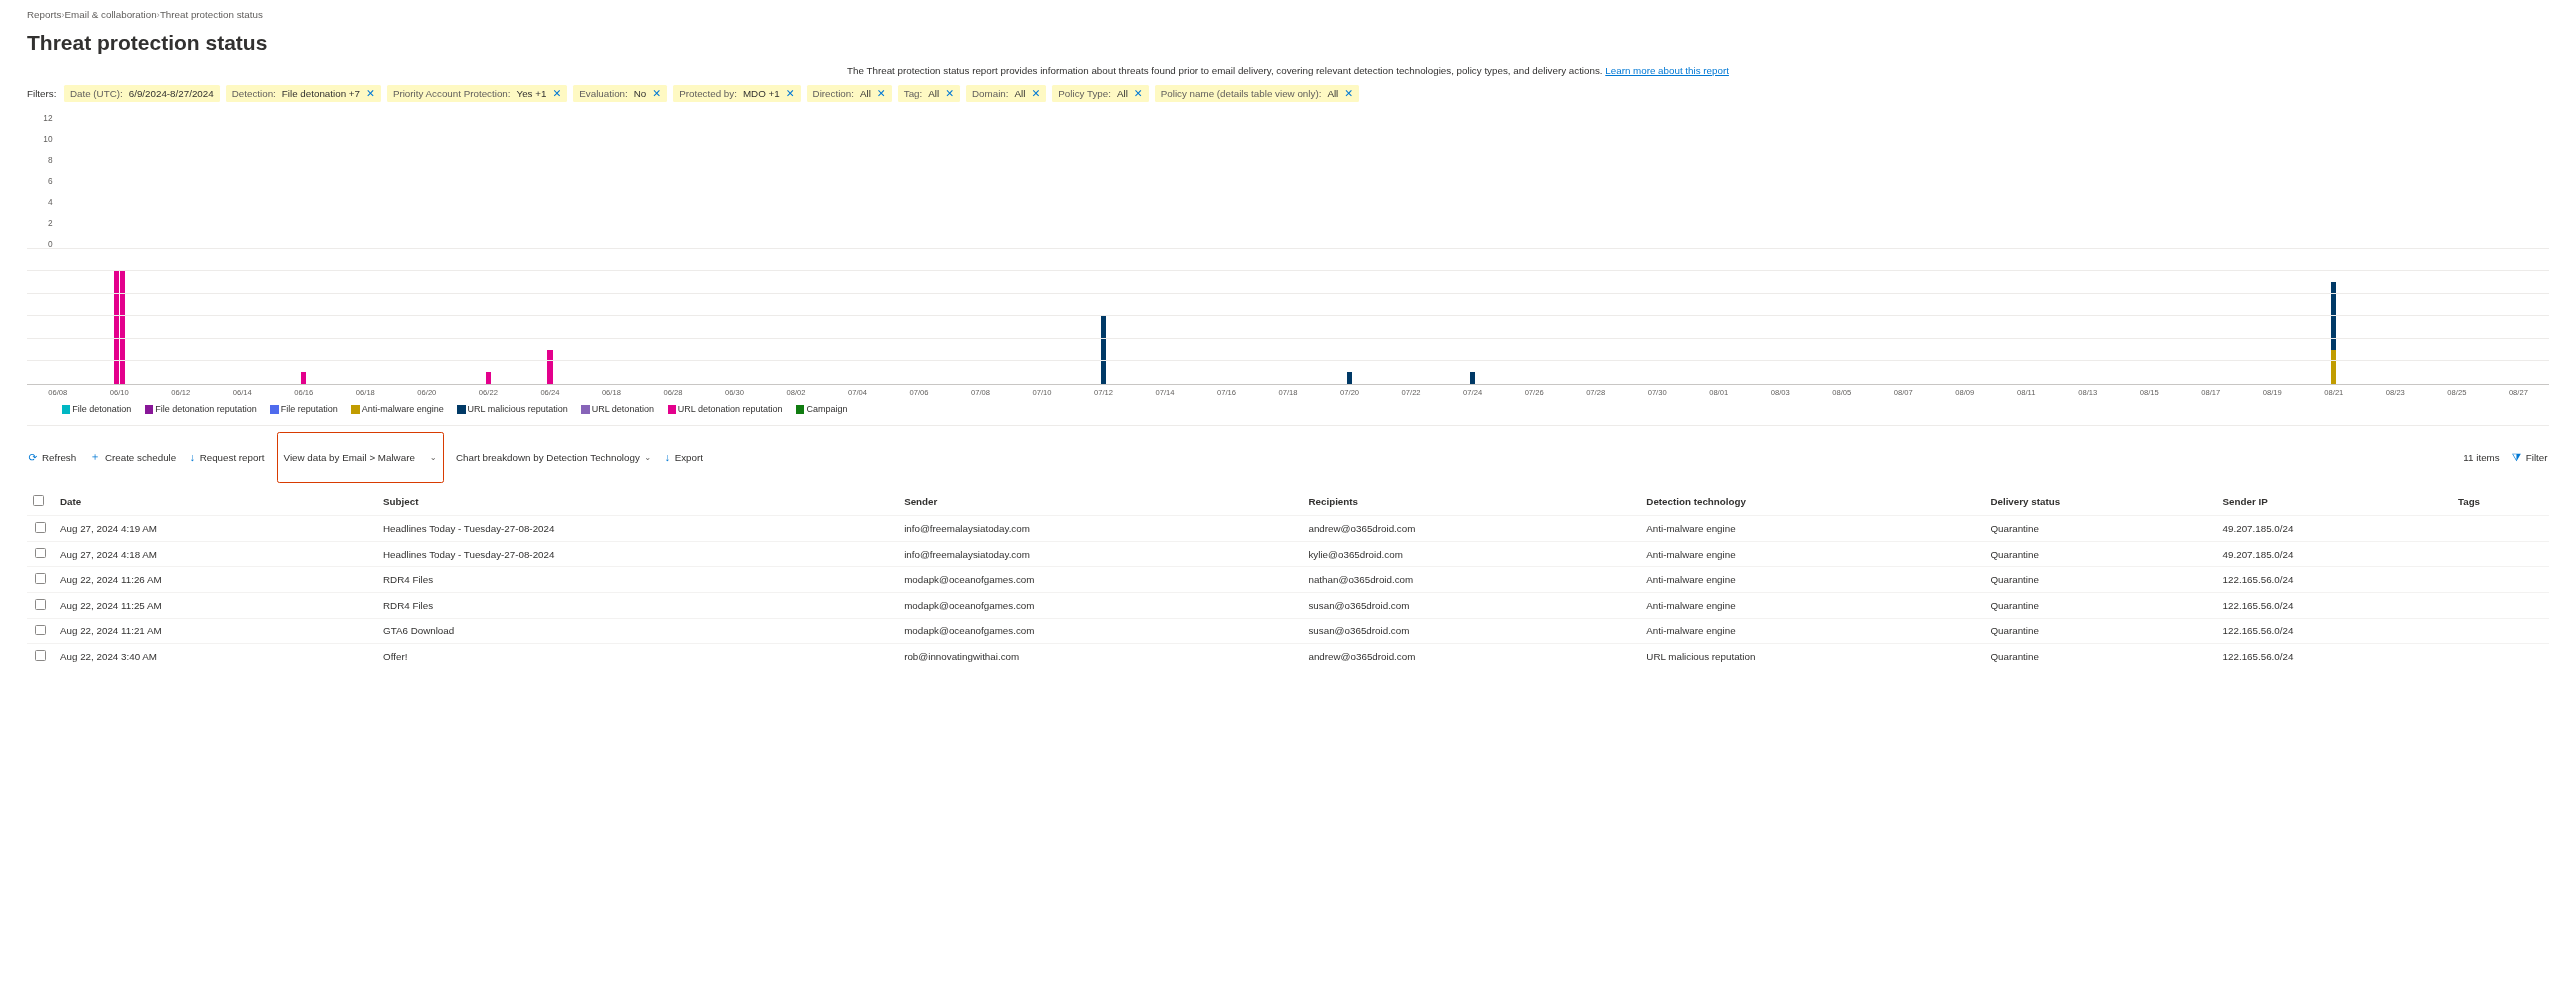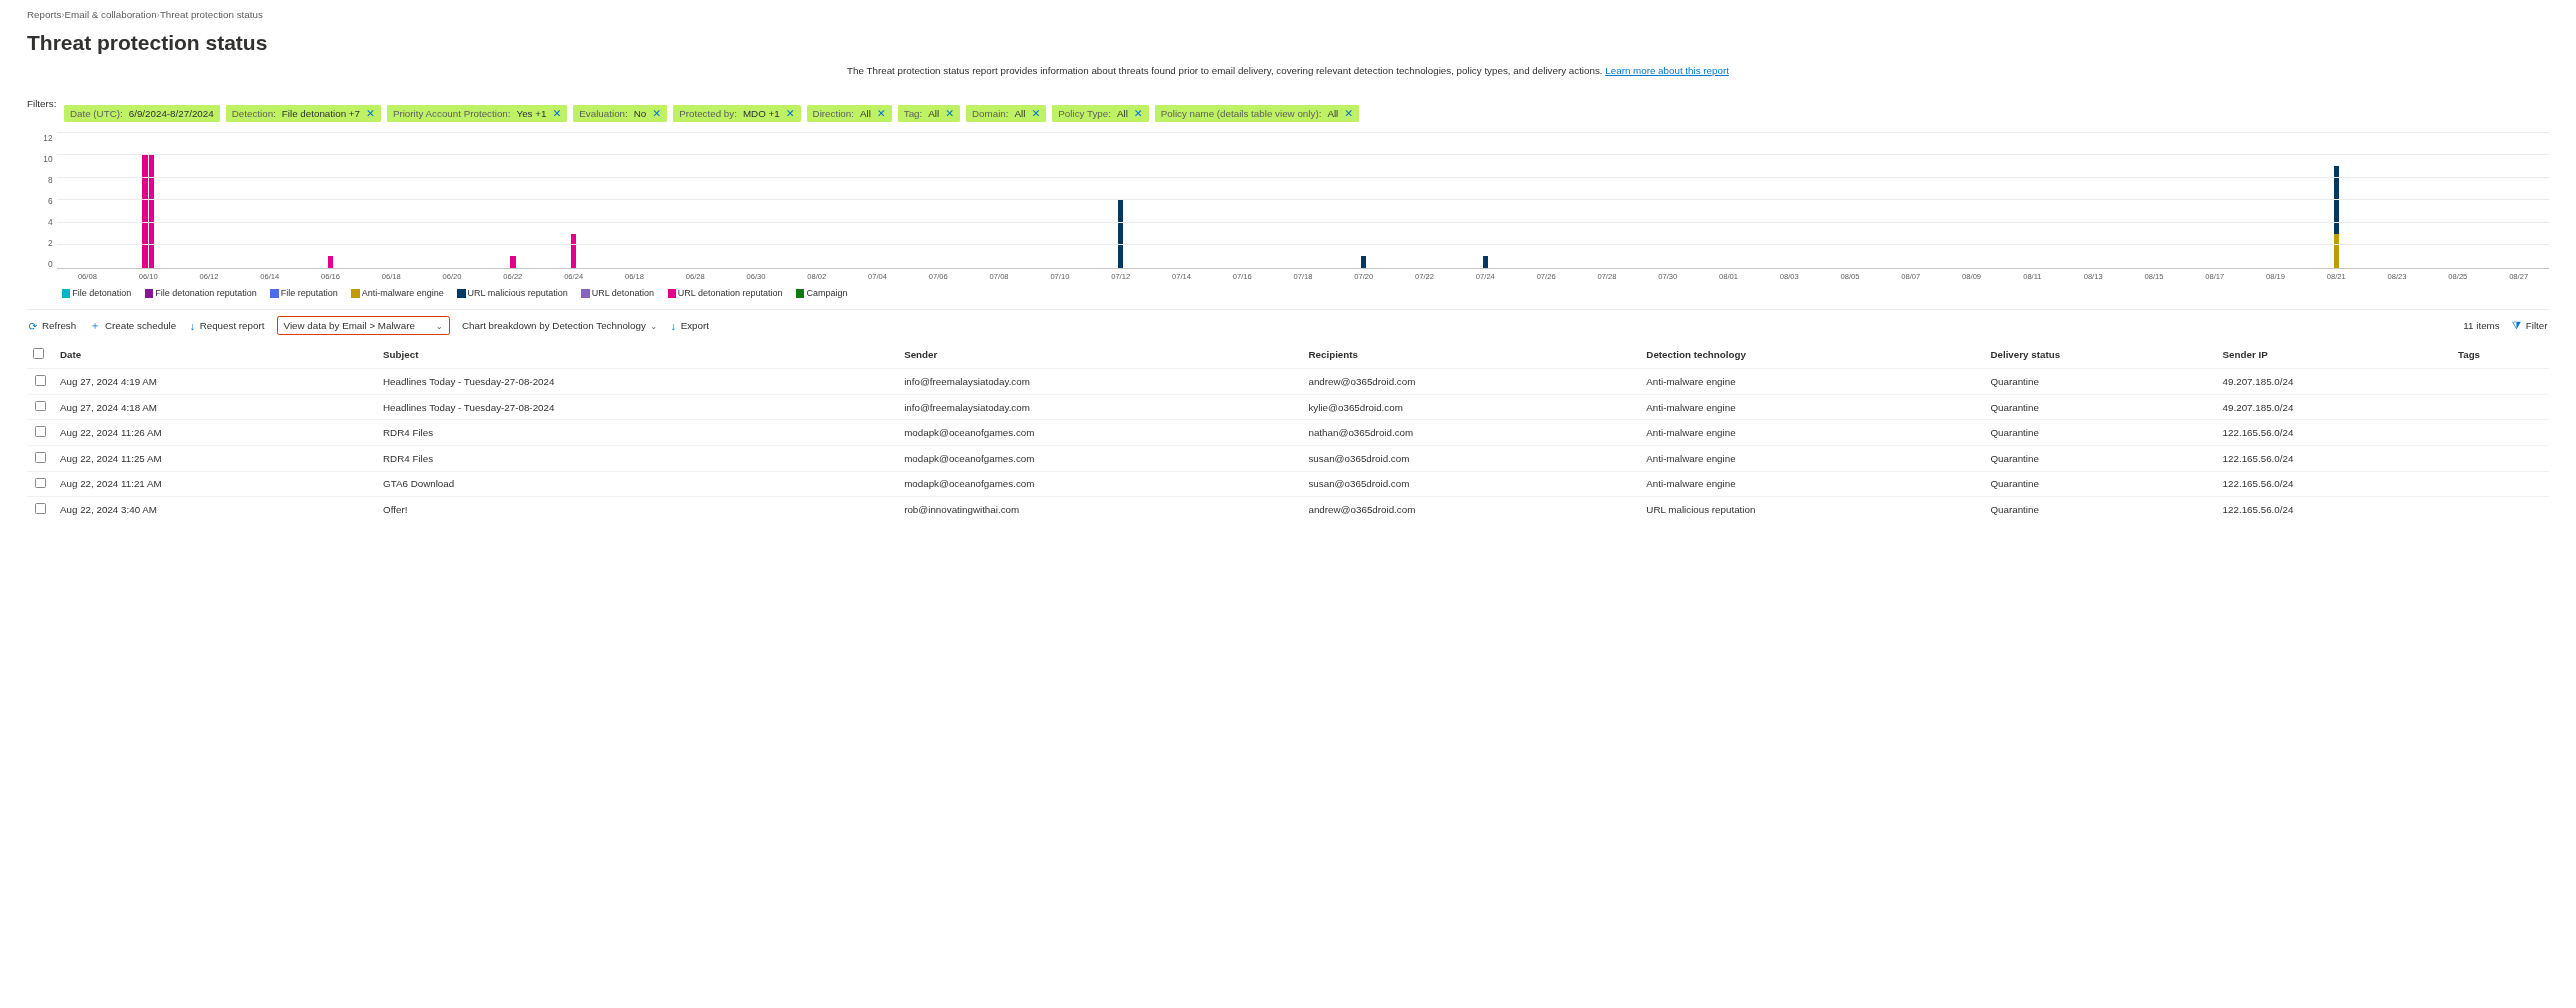--- a/index.html
+++ b/index.html
@@ -5,41 +5,41 @@
 * { box-sizing: border-box; margin: 0; padding: 0; }
 body { font-family: "Segoe UI", sans-serif; font-size: 9.8px; color: #323130; background: #fff; padding: 9px 27px; }
 .breadcrumb { font-size: 9.8px; color: #605e5c; display: flex; align-items: center; gap: 0; margin-bottom: 10.6px; }
 .breadcrumb a { color: #605e5c; text-decoration: none; cursor: pointer; }
 .breadcrumb .sep { color: #a19f9d; }
 h1.page-title { font-size: 21px; font-weight: 600; margin-bottom: 10.6px; }
 .desc { font-size: 9.8px; color: #323130; margin-bottom: 9px; text-align: center; }
 .desc a { color: #0078d4; text-decoration: underline; cursor:pointer; }
 .filters-row { display: flex; flex-wrap: wrap; align-items: center; gap: 6px; margin-bottom: 10.6px; }
 .filters-label { font-size: 9.8px; color: #323130; margin-right: 1.5px; }
-.chip { background: #bef264; padding: 3px 6px; font-size: 9.8px; display: inline-flex; align-items: center; gap: 6px; cursor: pointer; border-radius: 1.5px; margin-top: 20px;}
+.chip { background: #fef9c3; padding: 3px 6px; font-size: 9.8px; display: inline-flex; align-items: center; gap: 6px; cursor: pointer; border-radius: 1.5px;}
 .chip .ck { color: #605e5c; }
 .chip .cv { color: #323130; font-weight: 400; }
 .chip .cx { color: #0078d4; font-size: 10.6px; line-height: 1; }
-.chart-region { display: flex; position: relative; margin-bottom: 4.5px; }
+.chart-region { display: flex; position: relative; margin-bottom: 4.5px; flex-direction: column; }
 .y-axis { display: flex; flex-direction: column; justify-content: space-between; align-items: flex-end; width: 30px; height: 136px; font-size: 8.3px; color: #605e5c; padding-right: 4.5px;}
 .plot { flex: 1; position: relative; }
 .plot-area { height: 136px; position: relative; border-bottom: 0.8px solid #c8c6c4; }
 .gridline { position: absolute; left: 0; right: 0; border-top: 0.8px solid #edebe9; }
 .bars { position: absolute; left: 0; right: 0; bottom: 0; display: flex; height: 100%; }
 .slot { flex: 1; display: flex; justify-content: center; align-items: flex-end; gap: 0.8px; }
 .bar { width: 5.3px; }
 .x-axis { display: flex; }
 .x-axis .tick { flex: 1; text-align: center; font-size: 7.6px; color: #605e5c; padding-top: 3px; white-space: nowrap; }
 .legend { display: flex; flex-wrap: wrap; gap: 13.6px; margin: 7.6px 0 10.6px 35px; font-size: 9px; }
 .legend-item { display: inline-flex; align-items: center; gap: 2px; }
 .swatch { width: 8.3px; height: 8.3px; display: inline-block; }
 .toolbar { display: flex; align-items: center; gap: 10.6px; border-top: 0.8px solid #edebe9; padding-top: 6px; margin-bottom: 4.5px;}
 .tbtn { display: inline-flex; align-items: center; gap: 4.5px; font-size: 9.8px; color: #323130; cursor: pointer; padding: 3px 1.5px; }
 .tbtn .ticon { color: #0078d4; font-size: 10.6px; }
-.view-dd { border: 1.5px solid #d83b01; border-radius: 2.3px; padding: 3px 6px; display:inline-flex; align-items:center; gap:21px; cursor:pointer;}
+.view-dd { border: 1.5px solid #d83b01; border-radius: 2.3px; padding: 19px 6px; display:inline-flex; align-items:center; gap:15px; cursor:pointer;}
 .toolbar-spacer { flex: 1; }
 table.data { width: 100%; border-collapse: collapse; font-size: 9.8px; }
 table.data th { text-align: left; font-weight: 600; padding: 7.6px 6px; color: #323130; }
 table.data td { padding: 6px 6px; color: #323130; border-top: 0.8px solid #f3f2f1; }
 .cb { width: 10.6px; height: 10.6px; border: 0.8px solid #8a8886; border-radius: 1.5px; display:inline-block; cursor:pointer;}
 th.cbcol, td.cbcol { width: 27px; text-align:center; }
 .chev { font-size: 8.3px; color: #605e5c; }
 </style>
 </head>
 <body>

